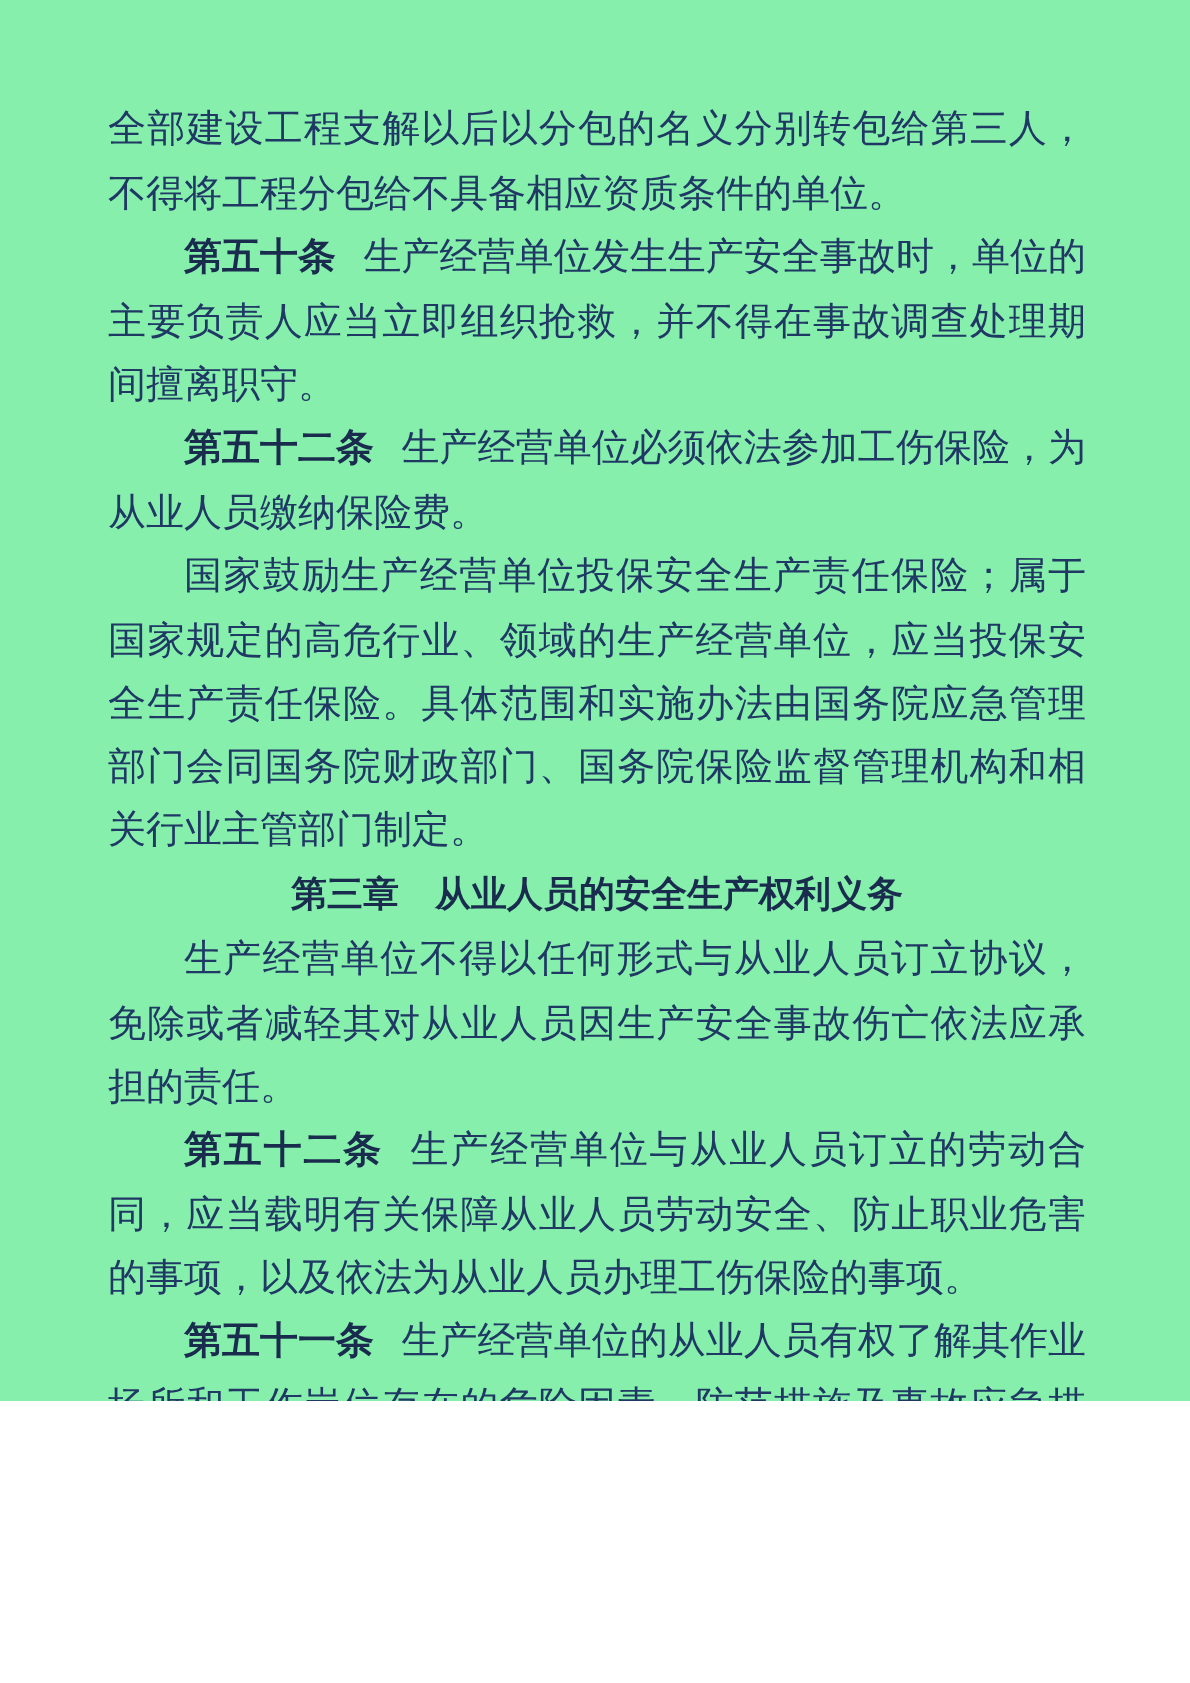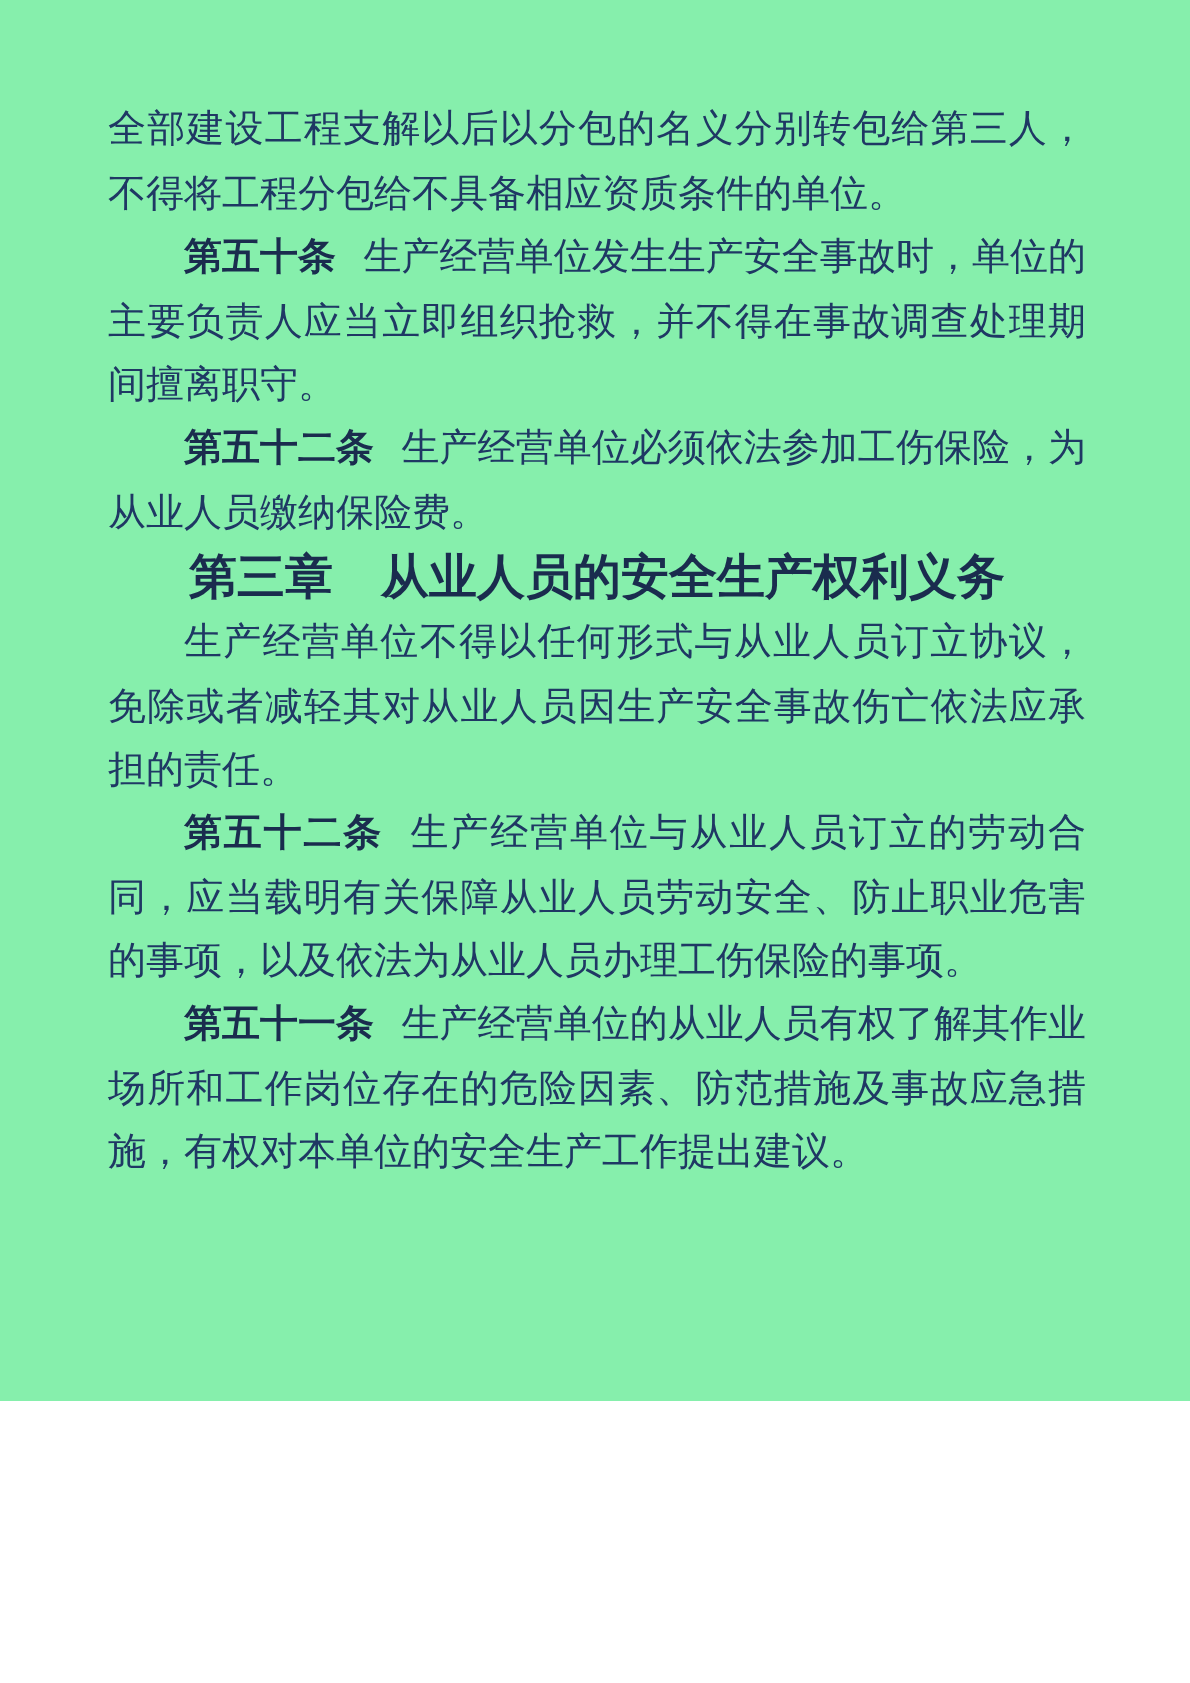--- a/index.html
+++ b/index.html
@@ -31,21 +31,21 @@
     font-family: Liberation Mono, monospace;
     font-weight: bold;
     color: #1a2c4e;
     margin-right: 0.72em;
   }
   .prefix:empty { margin-right: 0; }
   .chapter {
     margin: 0;
     font-family: "Liberation Sans", "DejaVu Sans", sans-serif;
     font-weight: bold;
-    font-size: 48px;
+    font-size: 36px;
     line-height: 66px;
     color: #1a2c4e;
     text-align: center;
     text-indent: 0;
   }
   .page-number {
     position: absolute;
     top: 1534px;
     right: 110px;
     font-family: Liberation Sans, sans-serif;
@@ -58,20 +58,21 @@
 
 <div class="page">
   <div class="content">
 
     <p class="para"><span class="prefix"></span><span>全部建设工程支解以后以分包的名义分别转包给第三人，不得将工程分包给不具备相应资质条件的单位。</span></p>
 
     <p class="para indent"><span class="prefix">第五十条</span><span>生产经营单位发生生产安全事故时，单位的主要负责人应当立即组织抢救，并不得在事故调查处理期间擅离职守。</span></p>
 
     <p class="para indent"><span class="prefix">第五十二条</span><span>生产经营单位必须依法参加工伤保险，为从业人员缴纳保险费。</span></p>
 
+    <p class="para indent"><span class="prefix"></span><span>国家鼓励生产经营单位投保安全生产责任保险；属于国家规定的高危行业、领域的生产经营单位，应当投保安全生产责任保险。具体范围和实施办法由国务院应急管理部门会同国务院财政部门、国务院保险监督管理机构和相关行业主管部门制定。</span></p>
 
     <p class="chapter">第三章　从业人员的安全生产权利义务</p>
 
     <p class="para indent"><span class="prefix"></span><span>生产经营单位不得以任何形式与从业人员订立协议，免除或者减轻其对从业人员因生产安全事故伤亡依法应承担的责任。</span></p>
 
     <p class="para indent"><span class="prefix">第五十二条</span><span>生产经营单位与从业人员订立的劳动合同，应当载明有关保障从业人员劳动安全、防止职业危害的事项，以及依法为从业人员办理工伤保险的事项。</span></p>
 
     <p class="para indent"><span class="prefix">第五十一条</span><span>生产经营单位的从业人员有权了解其作业场所和工作岗位存在的危险因素、防范措施及事故应急措施，有权对本单位的安全生产工作提出建议。</span></p>
 
   </div>

